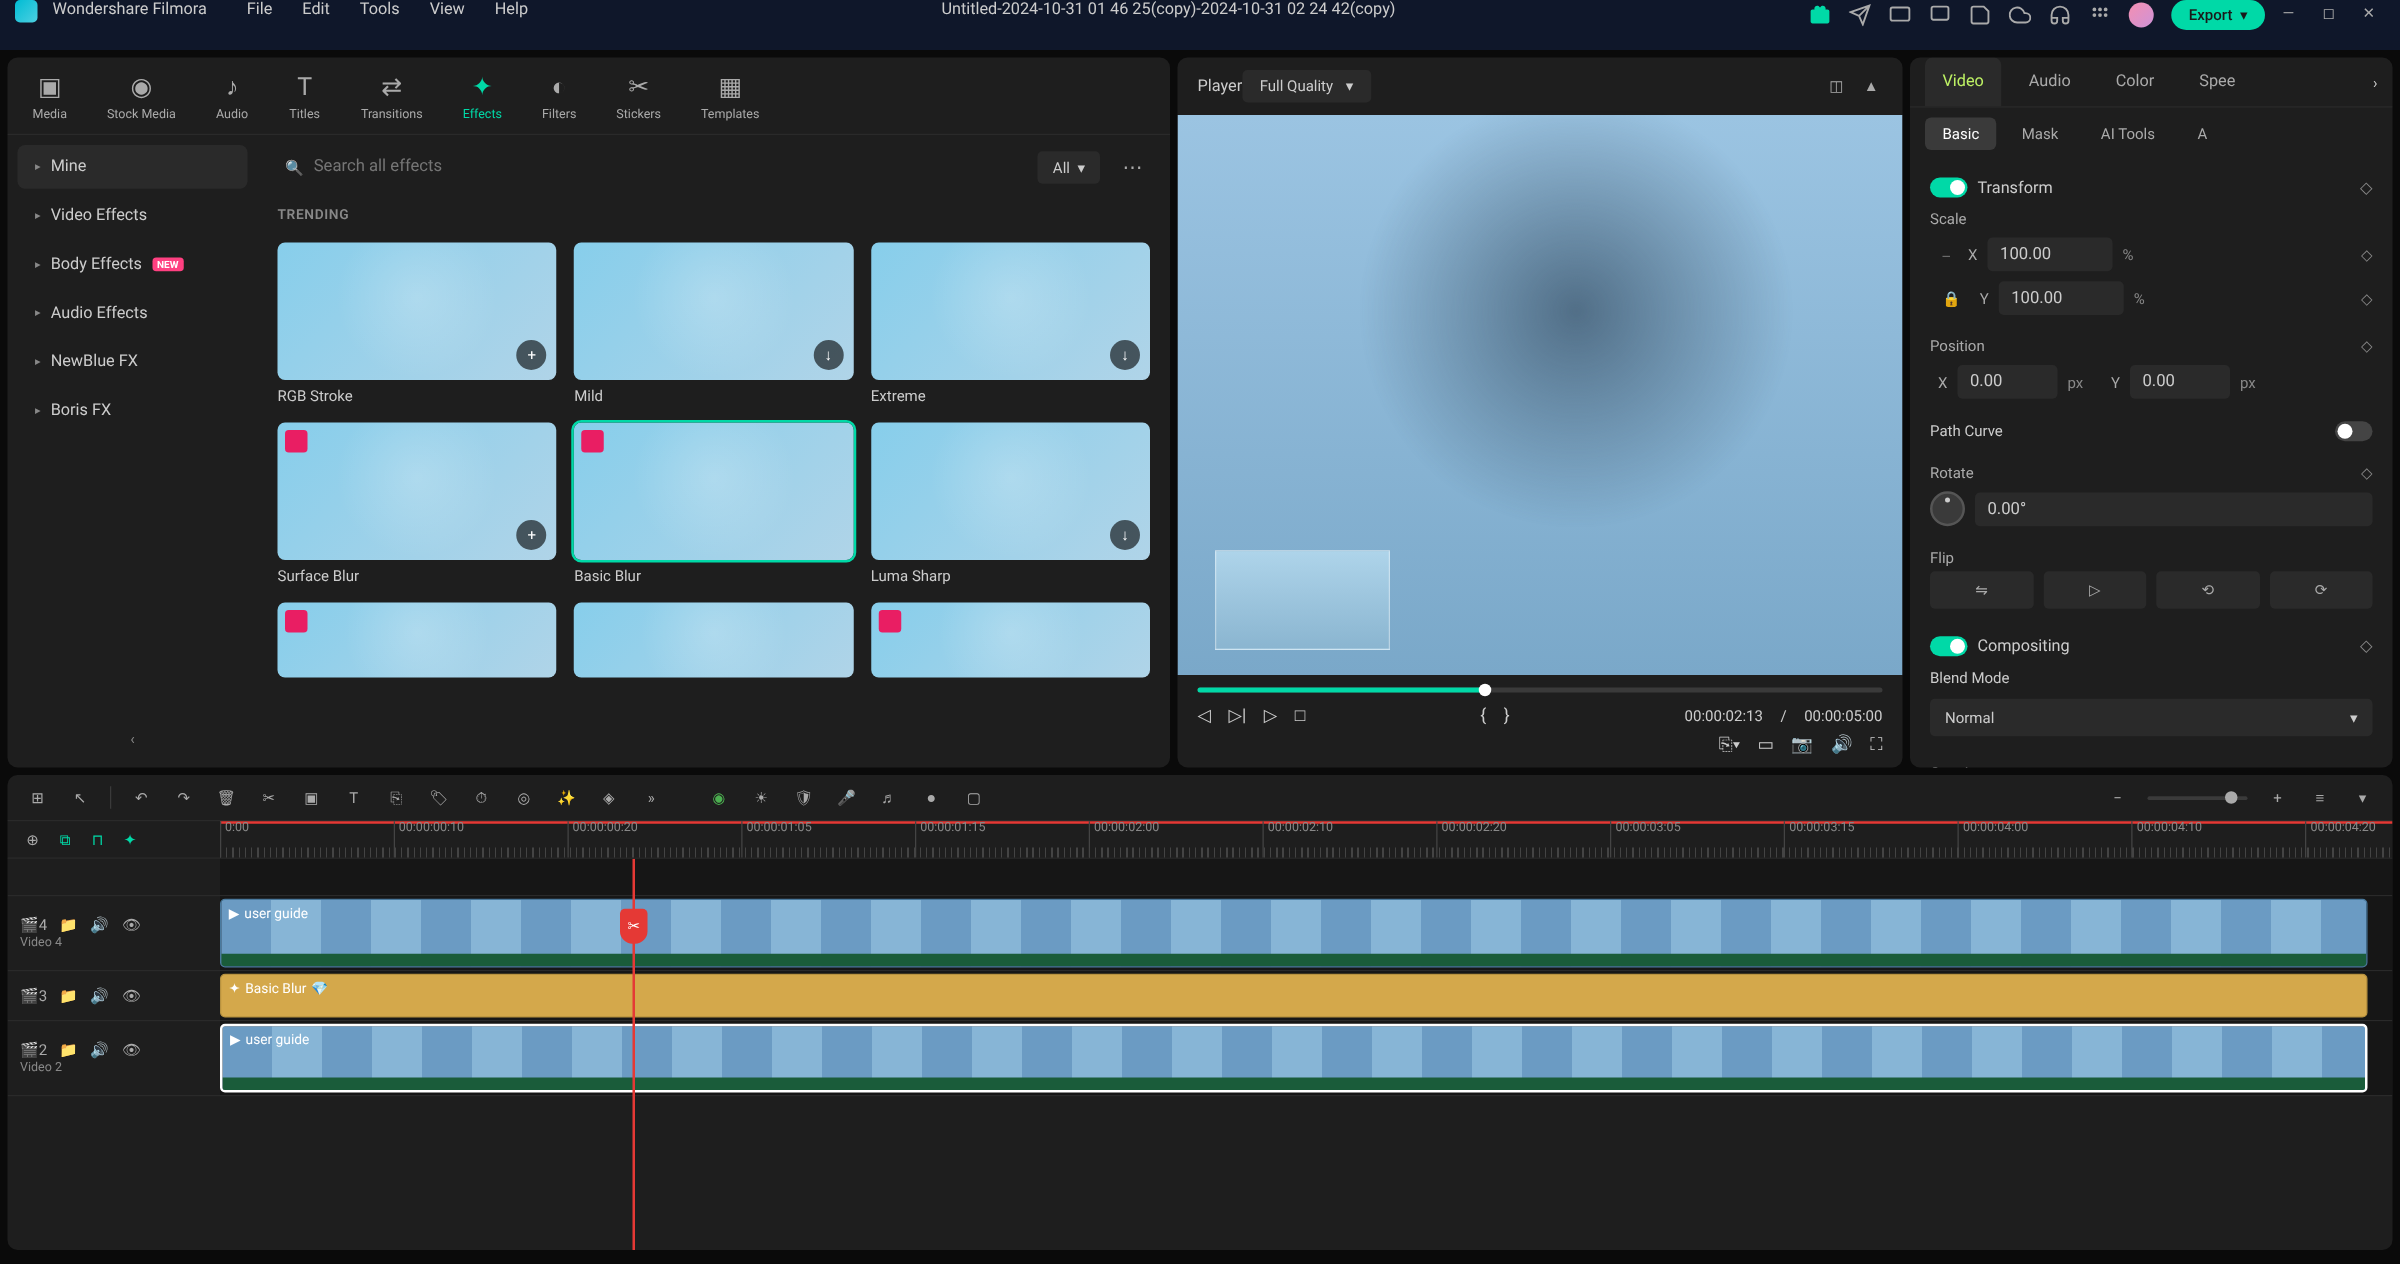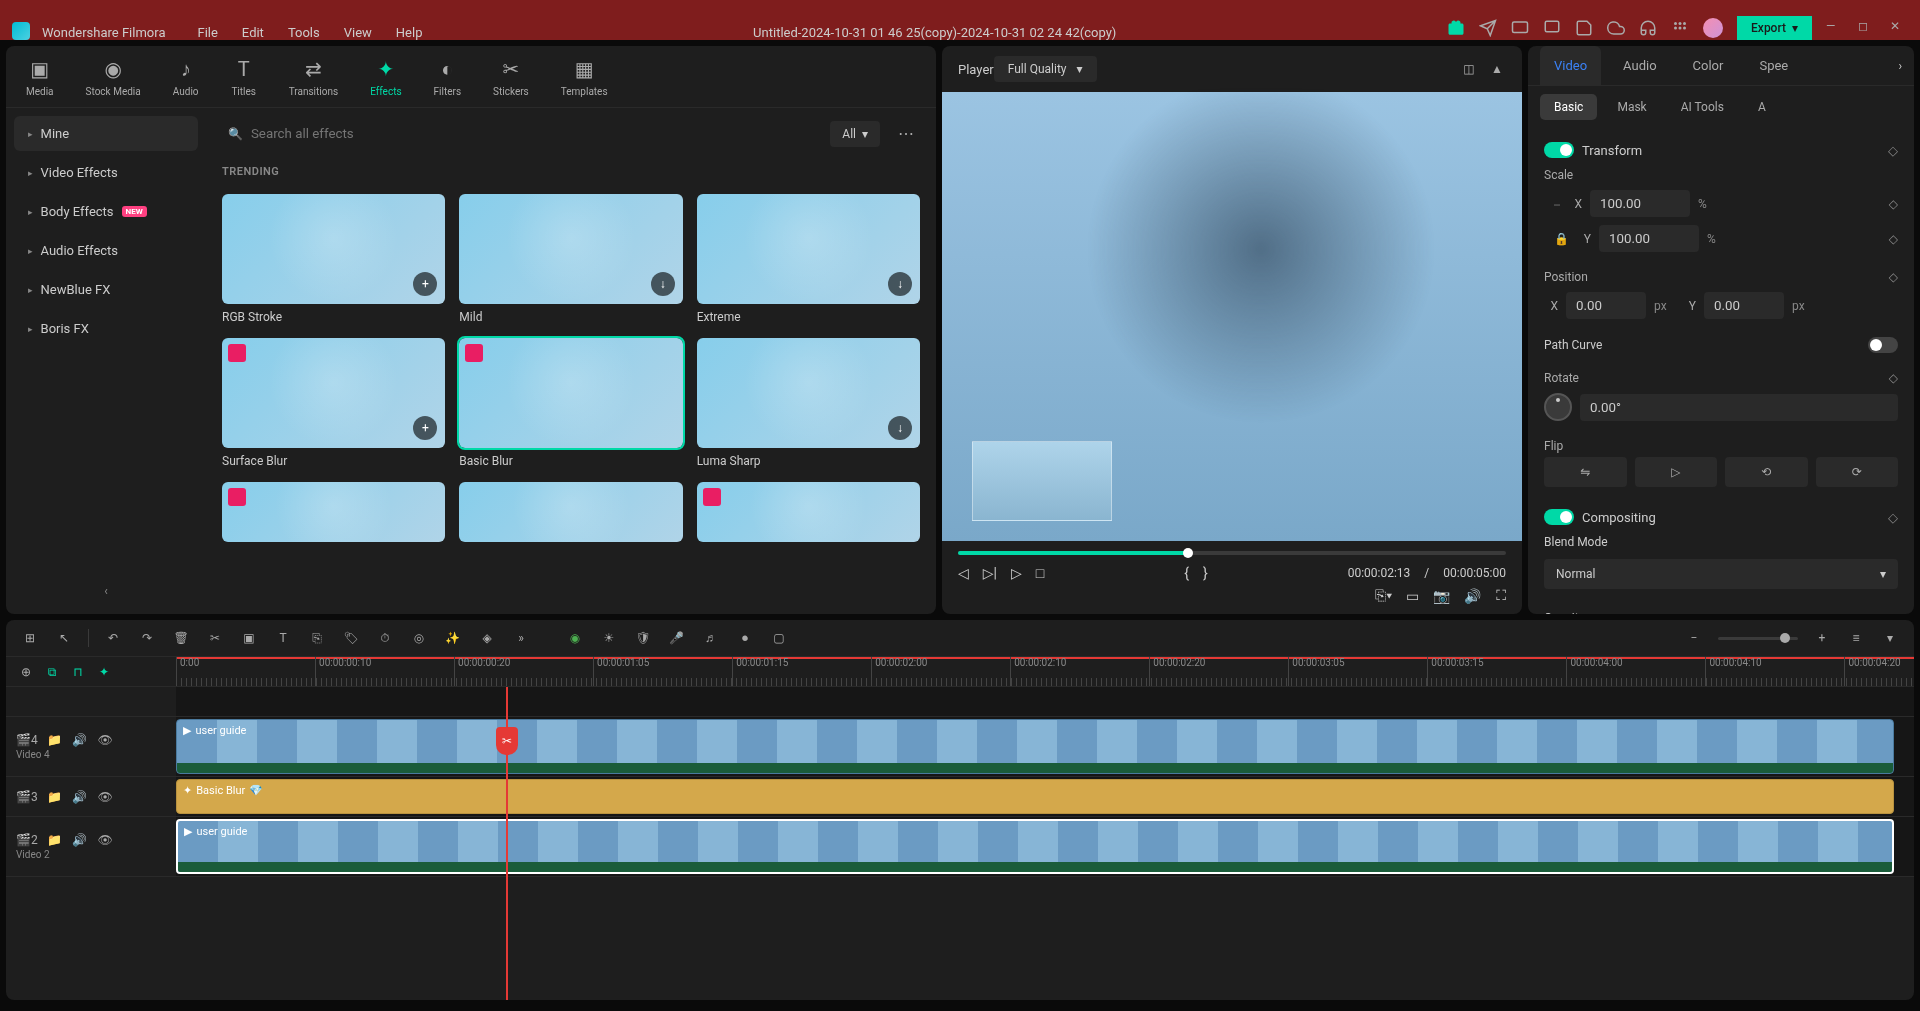--- a/index.html
+++ b/index.html
@@ -1,27 +1,27 @@
 <!DOCTYPE html>
 <html><head>
 <meta charset="utf-8">
 <style>
 *{margin:0;padding:0;box-sizing:border-box;font-family:-apple-system,BlinkMacSystemFont,"Segoe UI",Roboto,sans-serif;user-select:none}
 body{background:#0a0a0a;color:#ccc;font-size:12px;overflow:hidden;width:1920px;height:1011px}
-.titlebar{height:40px;background:#7f1d1d;display:flex;align-items:flex-end;padding:0 12px;gap:12px}
+.titlebar{height:40px;background:#0f172a;display:flex;align-items:flex-start;padding:0 12px;gap:12px}
 .logo{width:18px;height:18px;background:linear-gradient(135deg,#00bcd4,#4dd0e1);border-radius:4px}
 .app-name{color:#ccc;font-size:13px}
 .menu-items{display:flex;gap:24px;margin-left:20px}
 .menu-item{color:#ccc;cursor:pointer;font-size:13px}
 .doc-title{flex:1;text-align:center;color:#ccc;font-size:13px}
 .titlebar-right{display:flex;align-items:center;gap:14px}
 .tb-icon{width:18px;height:18px;color:#aaa;cursor:pointer;display:flex;align-items:center;justify-content:center}
 .gift{color:#00d9a7}
 .avatar{width:20px;height:20px;border-radius:50%;background:linear-gradient(135deg,#f48fb1,#ce93d8)}
-.export-btn{background:#00d9a7;color:#1a1a1a;padding:5px 14px;border-radius:0;font-weight:500;display:flex;align-items:center;gap:6px;cursor:pointer}
+.export-btn{background:#00d9a7;color:#1a1a1a;padding:5px 14px;border-radius:12px;font-weight:500;display:flex;align-items:center;gap:6px;cursor:pointer}
 .win-btn{width:18px;height:18px;cursor:pointer;color:#aaa}
 .main-area{display:flex;height:580px}
 .left-panel{width:930px;background:#1e1e1e;border-radius:8px;margin:6px;display:flex;flex-direction:column;overflow:hidden}
 .top-tabs{display:flex;padding:10px 20px;gap:32px;border-bottom:1px solid #2a2a2a}
 .top-tab{display:flex;flex-direction:column;align-items:center;gap:4px;cursor:pointer;color:#aaa}
 .top-tab.active{color:#00d9a7}
 .top-tab-icon{width:26px;height:26px;display:flex;align-items:center;justify-content:center;font-size:20px}
 .top-tab-label{font-size:10px}
 .effects-body{display:flex;flex:1;overflow:hidden}
 .sidebar{width:200px;padding:8px;display:flex;flex-direction:column;gap:4px}
@@ -57,21 +57,21 @@
 .player-controls{padding:10px 16px}
 .progress-bar{height:4px;background:#3a3a3a;border-radius:2px;position:relative;margin-bottom:10px}
 .progress-fill{position:absolute;left:0;top:0;height:100%;width:42%;background:#00d9a7;border-radius:2px}
 .progress-handle{position:absolute;left:42%;top:50%;transform:translate(-50%,-50%);width:10px;height:10px;background:#fff;border-radius:50%}
 .time-row{display:flex;align-items:center;gap:14px}
 .time-display{margin-left:auto;color:#ccc;font-size:12px}
 .pc-btn{cursor:pointer;color:#ccc;font-size:14px}
 .right-panel{flex:1;background:#1e1e1e;border-radius:8px;margin:6px 6px 6px 0;display:flex;flex-direction:column;overflow:hidden}
 .rp-tabs{display:flex;padding:0 12px;border-bottom:1px solid #2a2a2a;gap:8px;align-items:center}
 .rp-tab{padding:12px 14px;cursor:pointer;color:#aaa;font-size:13px}
-.rp-tab.active{color:#3b82f6;background:#2a2a2a;border-radius:6px 6px 0 0}
+.rp-tab.active{color:#bef264;background:#2a2a2a;border-radius:6px 6px 0 0}
 .rp-subtabs{display:flex;padding:8px 12px;gap:6px}
 .rp-subtab{padding:6px 14px;border-radius:5px;cursor:pointer;color:#aaa;font-size:12px}
 .rp-subtab.active{background:#3a3a3a;color:#fff}
 .rp-content{flex:1;overflow-y:auto;padding:8px 16px}
 .rp-section{margin-bottom:16px}
 .rp-section-header{display:flex;align-items:center;gap:8px;padding:6px 0;font-size:13px;color:#ccc}
 .toggle{width:30px;height:16px;background:#00d9a7;border-radius:8px;position:relative;cursor:pointer}
 .toggle.off{background:#444}
 .toggle::after{content:"";position:absolute;width:12px;height:12px;background:#fff;border-radius:50%;top:2px;right:2px}
 .toggle.off::after{left:2px;right:auto}

